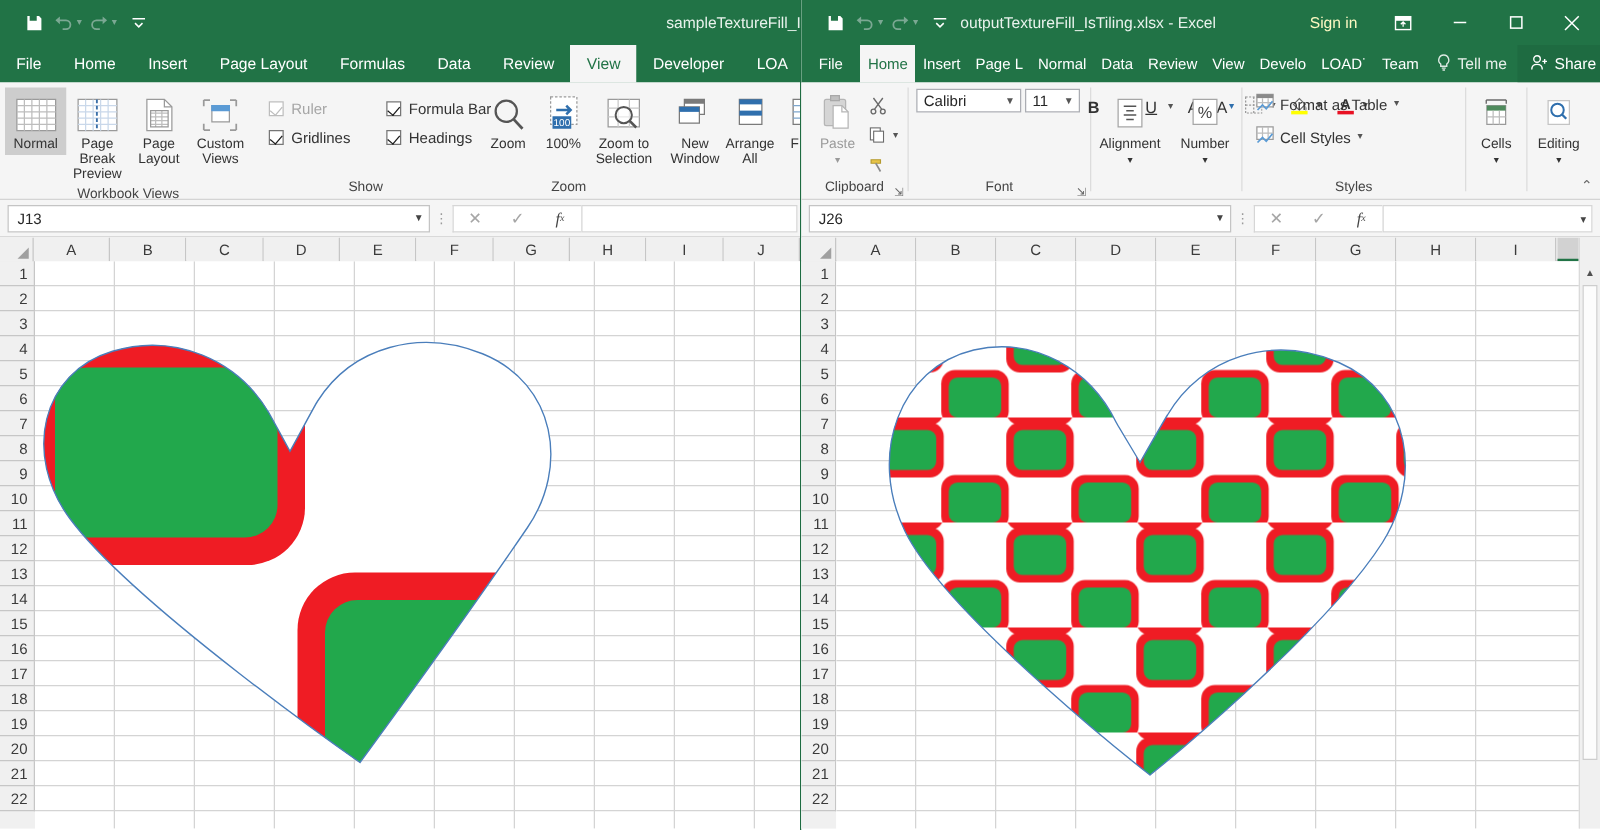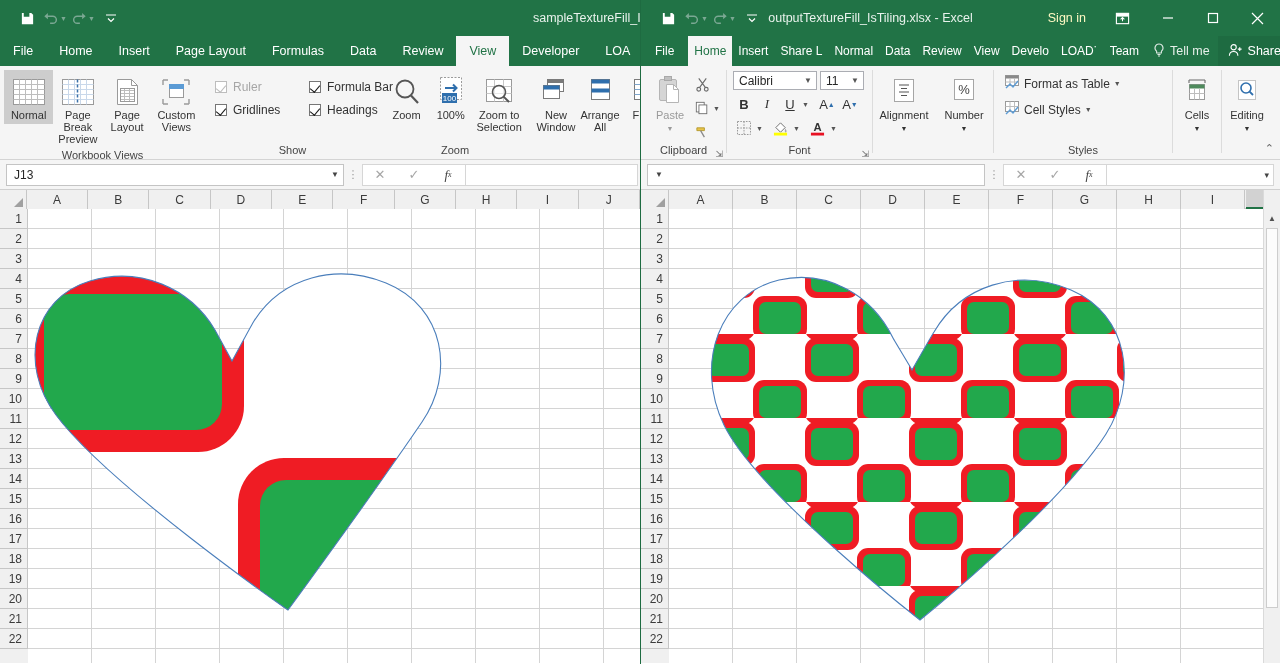--- a/index.html
+++ b/index.html
@@ -495,21 +495,21 @@
             </svg>
         </div>
       </div>
     </div>
 
     <div class="tabstrip compact">
       <div class="tab" style="padding:0 14px">File</div>
       <div class="tab active">Home</div>
       <div class="tab">Insert</div>
       <div class="tab-sep"></div>
-      <div class="tab">Share L</div>
+      <div class="tab">Page L</div>
       <div class="tab-sep"></div>
       <div class="tab">Normal</div>
       <div class="tab-sep"></div>
       <div class="tab">Data</div>
       <div class="tab-sep"></div>
       <div class="tab">Review</div>
       <div class="tab-sep"></div>
       <div class="tab">View</div>
       <div class="tab-sep"></div>
       <div class="tab">Develo</div>
@@ -579,21 +579,21 @@
                 </svg>
             </div>
           </div>
         </div>
         <div class="rgroup-label">Clipboard</div>
         <span class="dialog-launcher">⇲</span>
       </div>
       <div class="rgroup-div"></div>
 
       <div class="rgroup" style="width:145px">
-        <div class="rgroup-body" style="flex-direction:column;padding:5px 6px 0 6px;">
+        <div class="rgroup-body" style="flex-direction:row;padding:5px 6px 0 6px;">
           <div style="display:flex;gap:3px;">
             <div class="combo" style="width:84px">
               <span class="cv">Calibri</span>
               <span class="ca">▼</span>
             </div>
             <div class="combo" style="width:44px">
               <span class="cv">11</span>
               <span class="ca">▼</span>
             </div>
           </div>
@@ -734,20 +734,21 @@
           </div>
         </div>
         <div class="rgroup-label"></div>
       </div>
 
       <div style="position:absolute;right:6px;bottom:4px;color:#666;font-size:11px;">⌃</div>
     </div>
 
     <div class="fbar">
       <div class="namebox">
+        <span class="nv">J26</span>
         <span class="na">▼</span>
       </div>
       <div class="fb-dots">⋮</div>
       <div class="fb-icons">
         <div class="fb-icon">✕</div>
         <div class="fb-icon">✓</div>
         <div class="fb-icon fx">
             <i>f</i>
             <sub style="font-size:8px">x</sub>
           </div>

